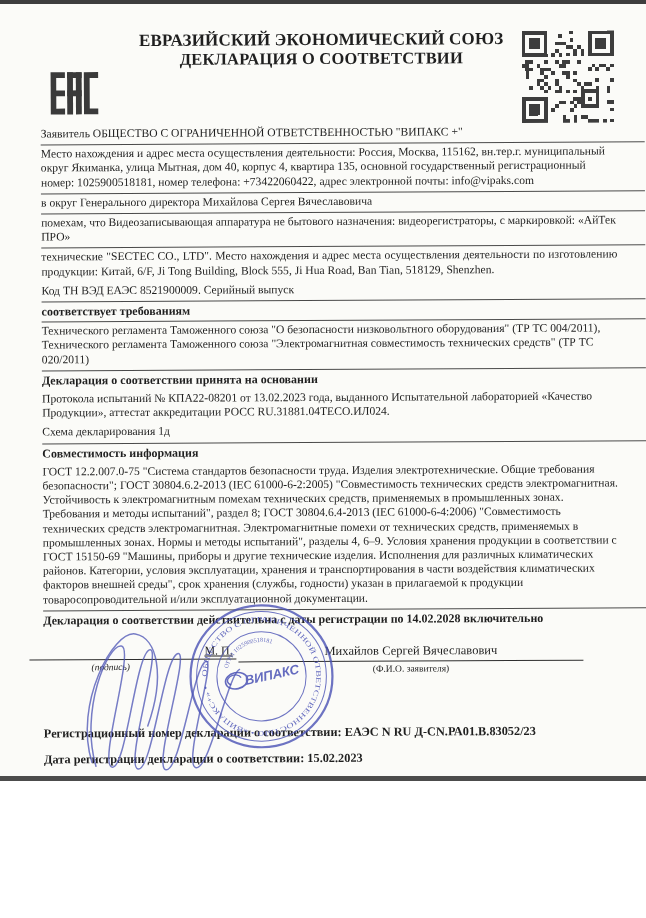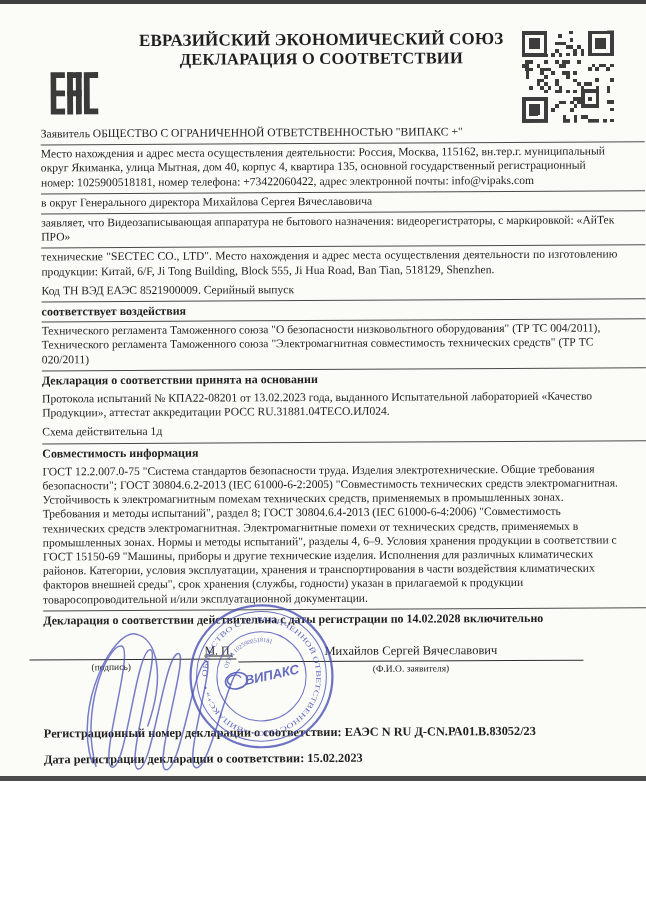--- a/index.html
+++ b/index.html
@@ -19,21 +19,21 @@
   .row.no-line{border-bottom:none;}
   .row .lead{font-weight:normal;}
   .row.hd{font-weight:bold;font-size:12px;}
   .just{text-align:justify;}
   .validity{font-weight:bold;font-size:12px;border-bottom:none;border-top:0;}
   .sig-area{position:relative;height:96px;}
   .sig-line{position:absolute;border-top:1px solid #2e2e2e;height:0;}
   .sig-line.left{left:28px;top:29px;width:207px;}
   .sig-line.right{left:237px;top:32px;width:345px;}
   .cap{position:absolute;font-size:9.5px;color:#222;}
-  .cap.podpis{left:90px;top:32px;}
+  .cap.podpis{left:90px;top:32px;font-style:italic;}
   .cap.fio{left:237px;top:35px;width:345px;text-align:center;}
   .mp{position:absolute;left:203px;top:14px;font-size:12px;text-decoration:underline;}
   .signee{position:absolute;left:237px;top:15px;width:345px;text-align:center;font-size:12.5px;}
   .stamp{position:absolute;left:184px;top:-29px;width:152px;height:152px;z-index:5;}
   .autograph{position:absolute;left:76px;top:-14px;width:195px;height:162px;z-index:4;}
   .footer{margin:0 0 0 42px;font-weight:bold;font-size:12.3px;}
   .footer .frow{margin-bottom:11px;}
   .qr svg,.eac svg,.stamp,.autograph{display:block;}
 </style>
 </head>
@@ -194,44 +194,44 @@
         <span>ОБЩЕСТВО С ОГРАНИЧЕННОЙ ОТВЕТСТВЕННОСТЬЮ "ВИПАКС +"</span>
       </div>
       <div class="row">
         <span>Место нахождения и адрес места осуществления деятельности: Россия, Москва, 115162, вн.тер.г. муниципальный округ Якиманка, улица Мытная, дом 40, корпус 4, квартира 135, основной государственный регистрационный номер: 1025900518181, номер телефона: +73422060422, адрес электронной почты: info@vipaks.com</span>
       </div>
       <div class="row">
         <span class="lead">в округ</span>
         <span>Генерального директора Михайлова Сергея Вячеславовича</span>
       </div>
       <div class="row">
-        <span class="lead">заявляет, что</span>
+        <span class="lead">помехам, что</span>
         <span>Видеозаписывающая аппаратура не бытового назначения: видеорегистраторы, с маркировкой: «АйТек ПРО»</span>
       </div>
       <div class="row no-line just">
         <span class="lead">технические</span>
         <span>"SECTEC CO., LTD". Место нахождения и адрес места осуществления деятельности по изготовлению продукции: Китай, 6/F, Ji Tong Building, Block 555, Ji Hua Road, Ban Tian, 518129, Shenzhen.</span>
       </div>
       <div class="row">
         <span>Код ТН ВЭД ЕАЭС 8521900009. Серийный выпуск</span>
       </div>
       <div class="row hd">
-        <span>соответствует воздействия</span>
+        <span>соответствует требованиям</span>
       </div>
       <div class="row">
         <span>Технического регламента Таможенного союза "О безопасности низковольтного оборудования" (ТР ТС 004/2011), Технического регламента Таможенного союза "Электромагнитная совместимость технических средств" (ТР ТС 020/2011)</span>
       </div>
       <div class="row hd no-line">
         <span>Декларация о соответствии принята на основании</span>
       </div>
       <div class="row no-line">
         <span>Протокола испытаний № КПА22-08201 от 13.02.2023 года, выданного Испытательной лабораторией «Качество Продукции», аттестат аккредитации РОСС RU.31881.04ТЕСО.ИЛ024.</span>
       </div>
       <div class="row">
-        <span>Схема действительна 1д</span>
+        <span>Схема декларирования 1д</span>
       </div>
       <div class="row hd no-line">
         <span>Совместимость информация</span>
       </div>
       <div class="row">
         <span>ГОСТ 12.2.007.0-75 "Система стандартов безопасности труда. Изделия электротехнические. Общие требования безопасности"; ГОСТ 30804.6.2-2013 (IEC 61000-6-2:2005)   "Совместимость технических средств электромагнитная. Устойчивость к электромагнитным помехам технических средств, применяемых в промышленных зонах. Требования и методы испытаний", раздел 8; ГОСТ 30804.6.4-2013 (IEC 61000-6-4:2006) "Совместимость технических средств электромагнитная. Электромагнитные помехи от технических средств, применяемых в промышленных зонах. Нормы и методы испытаний", разделы 4, 6–9. Условия хранения продукции в соответствии с ГОСТ 15150-69 "Машины, приборы и другие технические изделия. Исполнения для различных климатических районов. Категории, условия эксплуатации, хранения и транспортирования в части воздействия климатических факторов внешней среды", срок хранения (службы, годности) указан в прилагаемой к продукции товаросопроводительной и/или эксплуатационной документации.</span>
       </div>
       <div class="row validity no-line">
         <span>Декларация о соответствии  действительна с даты регистрации по 14.02.2028 включительно</span>
       </div>

